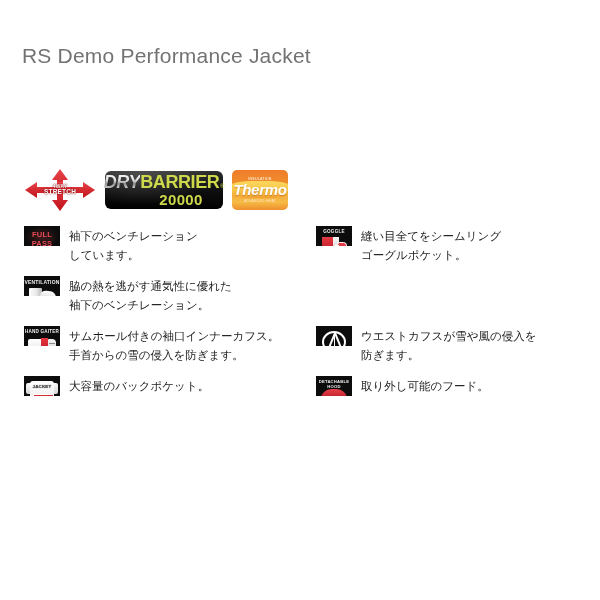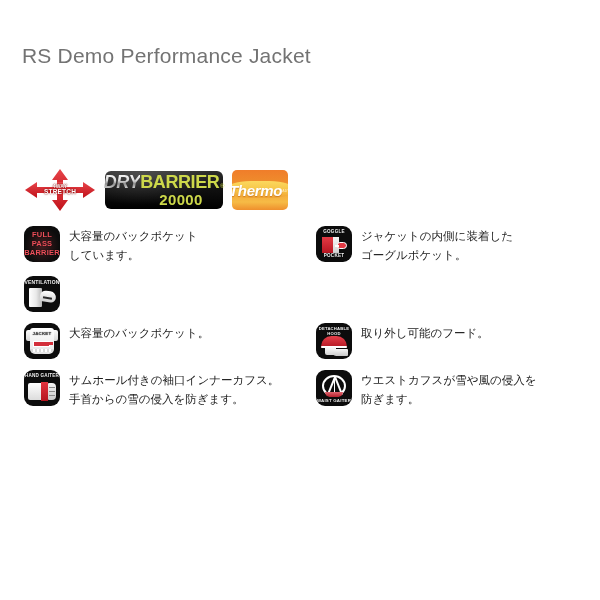--- a/index.html
+++ b/index.html
@@ -112,20 +112,21 @@
     margin-left: 34px;
   }
 
   
   .badge-thermo {
     width: 56px;
     height: 40px;
     border-radius: 5px;
     background: linear-gradient(180deg, #f07d2a 0%, #ef8b2c 28%, #f5a93a 58%, #f6bb46 80%, #ef8f2d 100%);
     display: flex;
+    flex-direction: column;
     align-items: center;
     justify-content: center;
     box-sizing: border-box;
     position: relative;
     overflow: hidden;
   }
   .badge-thermo::before {
     content: "";
     position: absolute;
     left: -6px; right: -6px;
@@ -225,23 +226,23 @@
     color: #1c1c1c;
     margin-left: 9px;
     padding-top: 1px;
     white-space: pre-line;
     font-family: "DejaVu Sans", "Liberation Sans", sans-serif;
   }
 
   
   .ficon {
     width: 36px;
-    height: 36px;
+    height: 20px;
     min-width: 36px;
-    border-radius: 9px;
+    border-radius: 0;
     background: #0c0c0c;
     position: relative;
     overflow: hidden;
     box-sizing: border-box;
   }
   .ficon .cap {
     position: absolute;
     left: 0; right: 0;
     text-align: center;
     font-weight: bold;
@@ -523,75 +524,50 @@
 <div class="features">
 
   <div class="feature-row">
     <div class="feature-col">
       <div class="ficon ic-seam">
         <div class="glow"></div>
         <div class="cap red l1">FULL</div>
         <div class="cap red l2">PASS</div>
         <div class="cap red l3">BARRIER</div>
       </div>
-      <div class="feature-text">大容量のバックポケット
+      <div class="feature-text">袖下のベンチレーション
 しています。</div>
     </div>
 
     <div class="feature-col right">
       <div class="ficon ic-goggle">
         <div class="panel"></div>
         <div class="panel2"></div>
         <div class="gog"></div>
         <div class="strap"></div>
         <div class="cap wht l1">GOGGLE</div>
         <div class="cap wht l2">POCKET</div>
       </div>
-      <div class="feature-text">ジャケットの内側に装着した
+      <div class="feature-text">縫い目全てをシームリング
 ゴーグルポケット。</div>
     </div>
   </div>
 
   <div class="feature-row">
     <div class="feature-col">
       <div class="ficon ic-vent">
         <div class="sleeve"></div>
         <div class="arm"></div>
         <div class="slit"></div>
         <div class="cap wht">VENTILATION</div>
       </div>
-    </div>
-
-  </div>
-
-  <div class="feature-row">
-    <div class="feature-col">
-      <div class="ficon ic-jacket">
-        <div class="shoulderL"></div>
-        <div class="shoulderR"></div>
-        <div class="body"></div>
-        <div class="cap wht" style="color:#555">JACKET</div>
-        <div class="pocket"></div>
-        <div class="ptab"></div>
-        <div class="hem"></div>
-      </div>
-      <div class="feature-text">大容量のバックポケット。</div>
-    </div>
-
-    <div class="feature-col right">
-      <div class="ficon ic-hood">
-        <div class="hoodshape"></div>
-        <div class="hoodedge"></div>
-        <div class="neck"></div>
-        <div class="shoulder"></div>
-        <div class="cap wht l1">DETACHABLE</div>
-        <div class="cap wht l2">HOOD</div>
-      </div>
-      <div class="feature-text">取り外し可能のフード。</div>
-    </div>
+      <div class="feature-text">脇の熱を逃がす通気性に優れた
+袖下のベンチレーション。</div>
+    </div>
+
   </div>
 
   <div class="feature-row">
     <div class="feature-col">
       <div class="ficon ic-hand">
         <div class="palm"></div>
         <div class="cuff"></div>
         <div class="fing"></div>
         <div class="fline" style="top:17px"></div>
         <div class="fline" style="top:21px"></div>
@@ -608,13 +584,40 @@
         <div class="spokeA"></div>
         <div class="spokeB"></div>
         <div class="spokeC"></div>
         <div class="band"></div>
         <div class="cap wht">WAIST GAITER</div>
       </div>
       <div class="feature-text">ウエストカフスが雪や風の侵入を
 防ぎます。</div>
     </div>
   </div>
+
+  <div class="feature-row">
+    <div class="feature-col">
+      <div class="ficon ic-jacket">
+        <div class="shoulderL"></div>
+        <div class="shoulderR"></div>
+        <div class="body"></div>
+        <div class="cap wht" style="color:#555">JACKET</div>
+        <div class="pocket"></div>
+        <div class="ptab"></div>
+        <div class="hem"></div>
+      </div>
+      <div class="feature-text">大容量のバックポケット。</div>
+    </div>
+
+    <div class="feature-col right">
+      <div class="ficon ic-hood">
+        <div class="hoodshape"></div>
+        <div class="hoodedge"></div>
+        <div class="neck"></div>
+        <div class="shoulder"></div>
+        <div class="cap wht l1">DETACHABLE</div>
+        <div class="cap wht l2">HOOD</div>
+      </div>
+      <div class="feature-text">取り外し可能のフード。</div>
+    </div>
+  </div>
 </div>
 
 </body></html>

